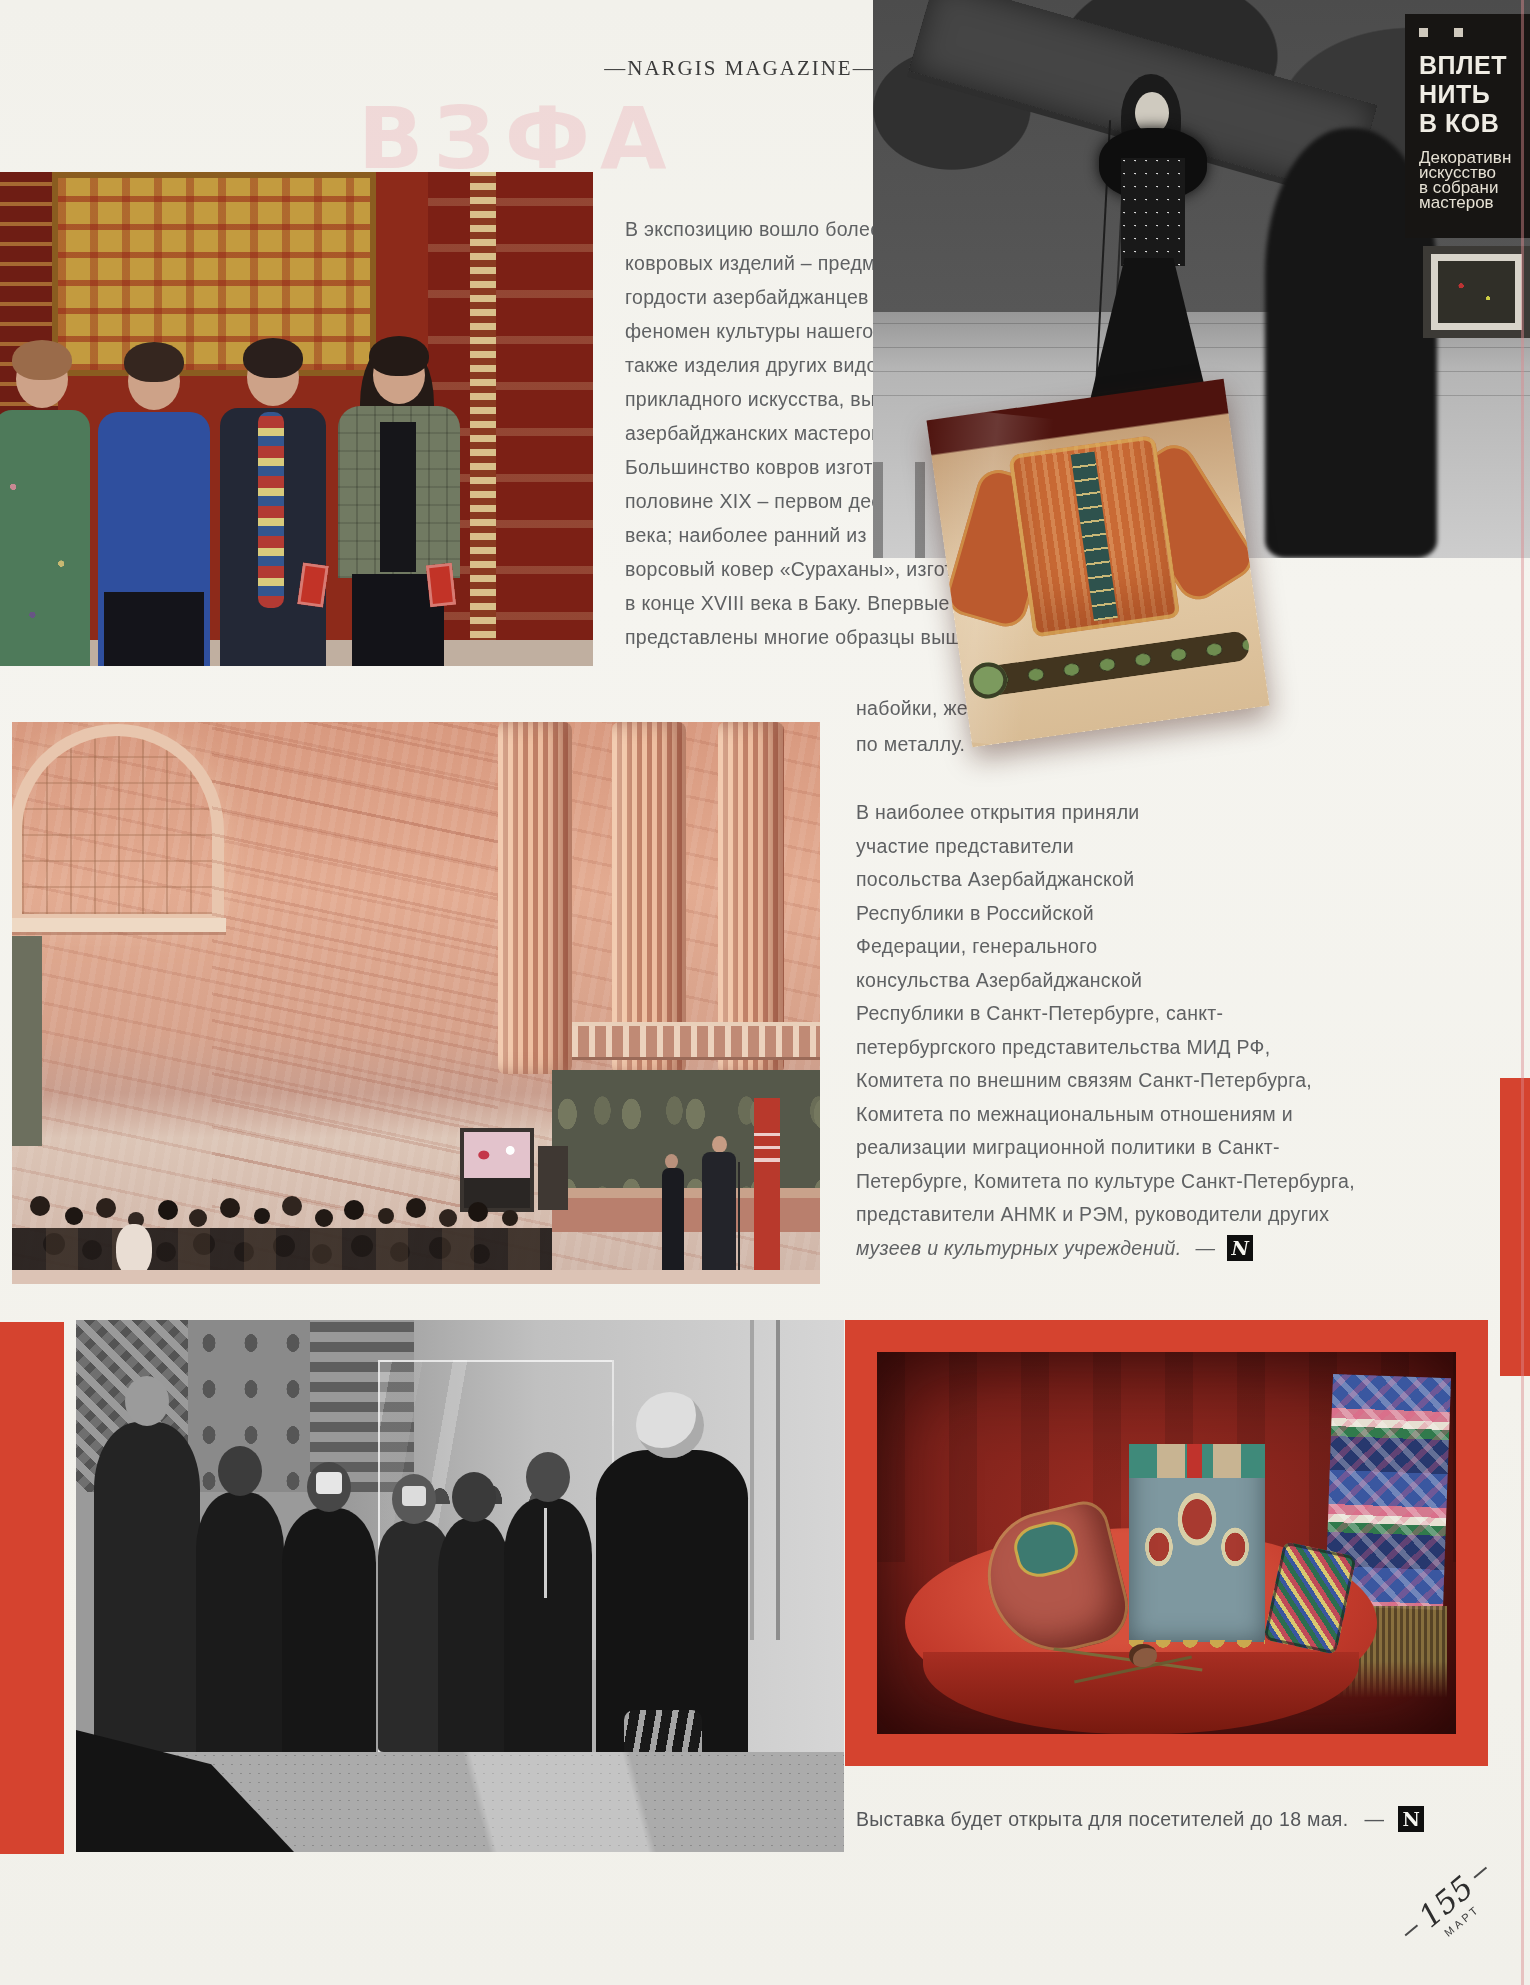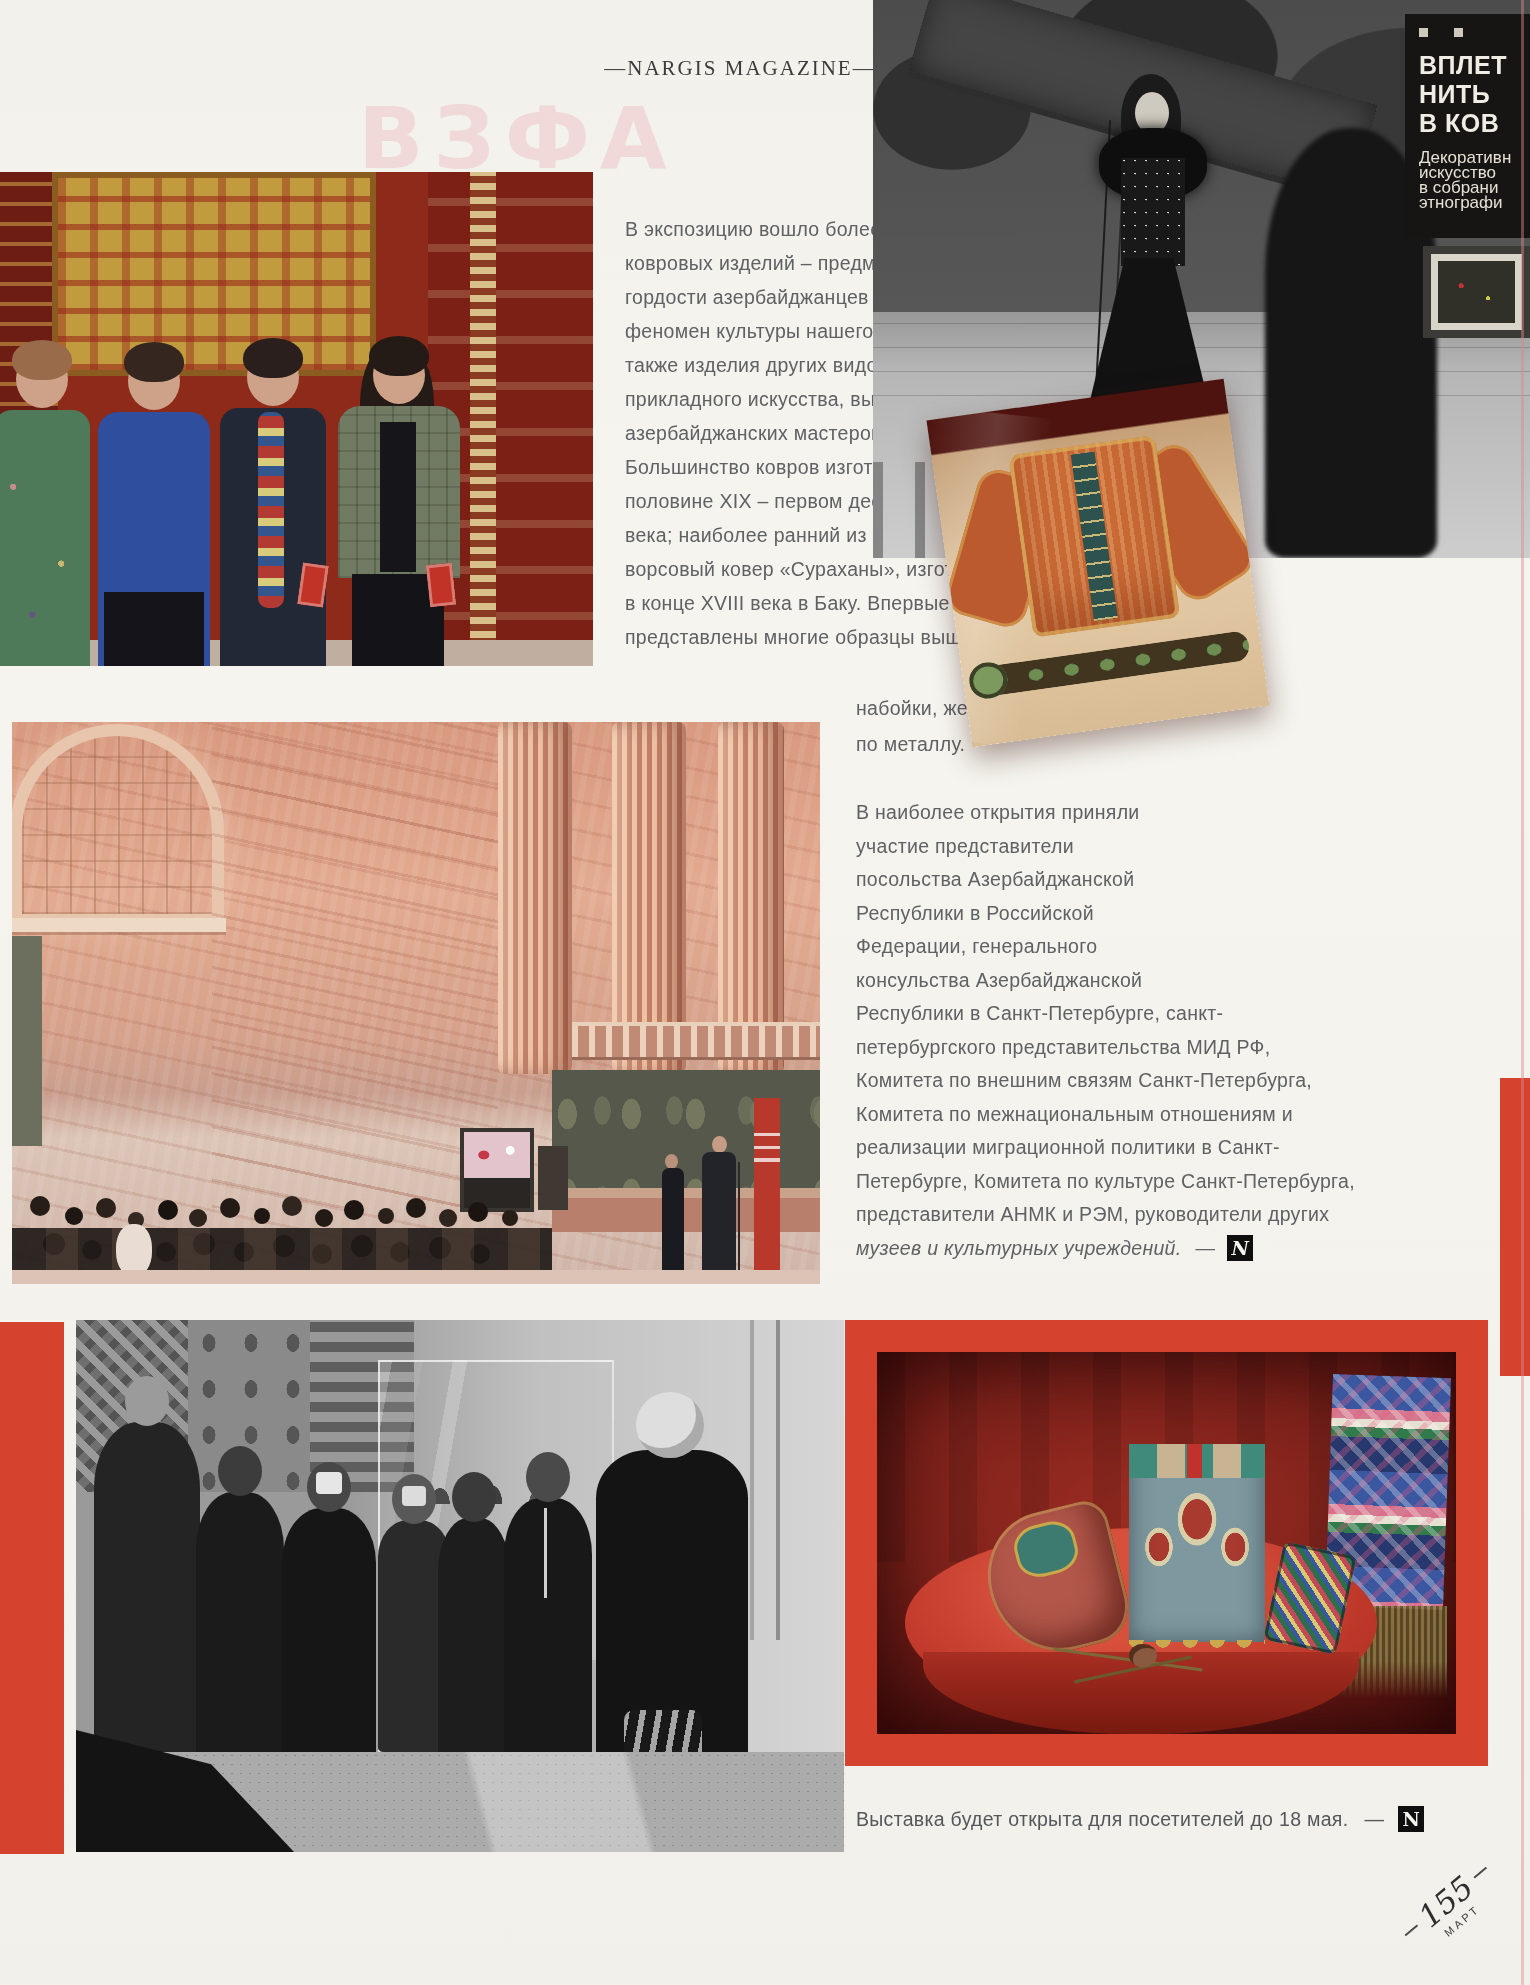--- a/index.html
+++ b/index.html
@@ -321,21 +321,21 @@
       <div class="logos">
           <i></i>
           <i></i>
         </div>
       <div class="t">ВПЛЕТ</div>
       <div class="t">НИТЬ</div>
       <div class="t">В КОВ</div>
       <div class="s">Декоративн</div>
       <div class="s" style="margin-top:0">искусство</div>
       <div class="s" style="margin-top:0">в собрани</div>
-      <div class="s" style="margin-top:0">этнографи</div>
+      <div class="s" style="margin-top:0">мастеров</div>
     </div>
     <div class="abs" id="pe-frame">
         <div class="mat">
           <div class="img"></div>
         </div>
       </div>
   </div>
 
   <div class="ph" id="photo-jacket">
     <div class="abs" id="pj-glare"></div>

